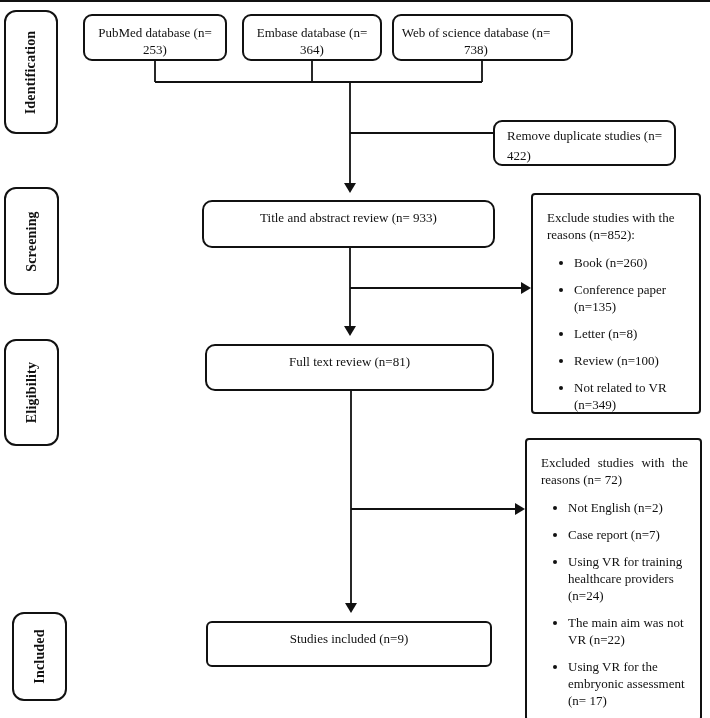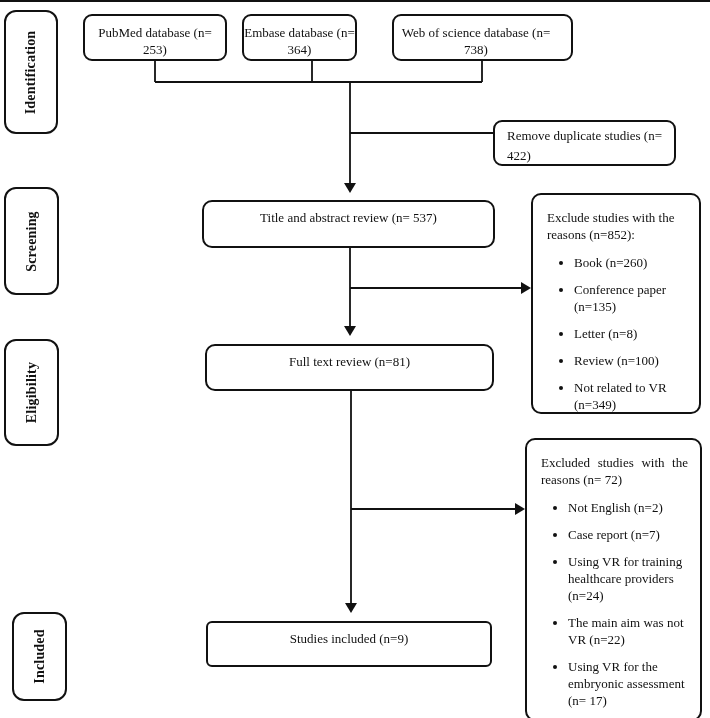--- a/index.html
+++ b/index.html
@@ -14,21 +14,21 @@
   }
   .stage{
     border-radius:12px;display:flex;align-items:center;justify-content:center;
   }
   .stage span{
     transform:rotate(-90deg);white-space:nowrap;font-weight:bold;font-size:14px;letter-spacing:.2px;
   }
   .src{border-radius:9px;text-align:center;padding-top:8px;}
   .flowbox{border-radius:10px;text-align:center;padding-top:7px;}
   .dup{border-radius:9px;text-align:left;padding:4px 8px 0 12px;line-height:20px;}
-  .panel{border-radius:10px;padding:14px 10px 0 14px;}
+  .panel{border-radius:4px;padding:14px 10px 0 14px;}
   .panel .heading{margin:0;}
   .panel.justified .heading{text-align:justify;}
   .panel ul{margin:11px 0 0 0;padding:0 0 0 27px;list-style:disc outside;}
   .panel li{margin:0 0 10px 0;}
   svg.connectors{position:absolute;left:0;top:0;pointer-events:none;}
 </style>
 </head>
 <body>
 
 <div class="canvas">
@@ -67,33 +67,33 @@
   <div class="box stage" style="left:4px;top:331px;width:55px;height:107px;">
     <span>Eligibility</span>
   </div>
   <div class="box stage" style="left:12px;top:604px;width:55px;height:89px;">
     <span>Included</span>
   </div>
 
   <div class="box src" style="left:83px;top:6px;width:144px;height:47px;">
     <span>PubMed database (n= 253)</span>
   </div>
-  <div class="box src" style="left:242px;top:6px;width:115px;height:47px;">
+  <div class="box src" style="left:242px;top:6px;width:140px;height:47px;">
     <span>Embase database (n= 364)</span>
   </div>
   <div class="box src" style="left:392px;top:6px;width:181px;height:47px;padding-left:2px;padding-right:15px;">
     <span>Web of science database (n= 738)</span>
   </div>
 
   <div class="box dup" style="left:493px;top:112px;width:183px;height:46px;">
     <span>Remove duplicate studies (n= 422)</span>
   </div>
 
   <div class="box flowbox" style="left:202px;top:192px;width:293px;height:48px;">
-    <span>Title and abstract review (n= 537)</span>
+    <span>Title and abstract review (n= 933)</span>
   </div>
 
   <div class="box panel" style="left:531px;top:185px;width:170px;height:221px;">
     <p class="heading">Exclude studies with the reasons (n=852):</p>
     <ul>
         <li>Book (n=260)</li>
         <li>Conference paper (n=135)</li>
         <li>Letter (n=8)</li>
         <li>Review (n=100)</li>
         <li>Not related to VR (n=349)</li>

